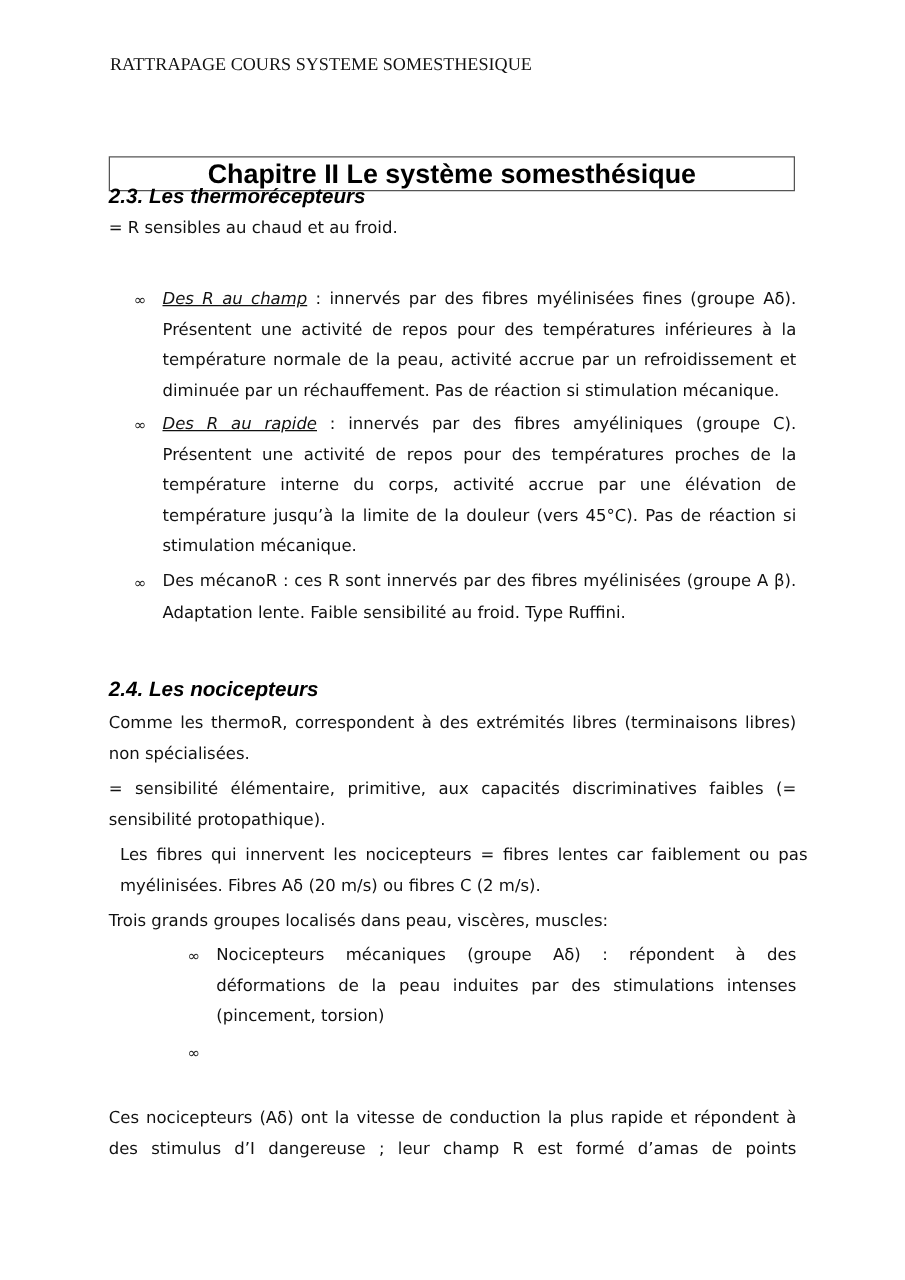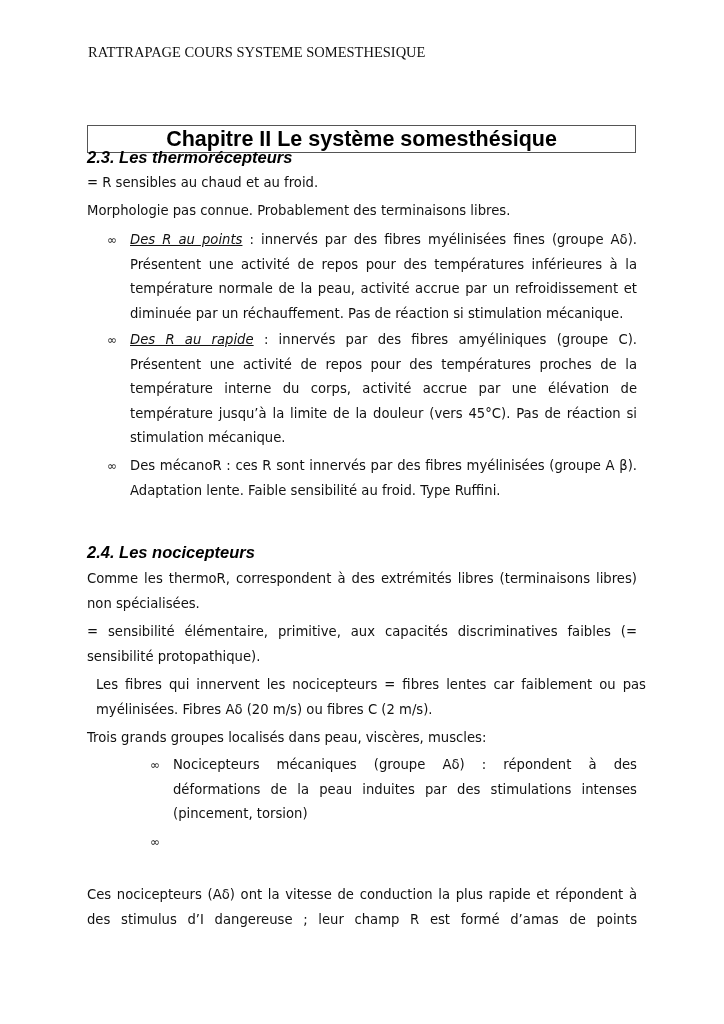--- a/index.html
+++ b/index.html
@@ -24,25 +24,24 @@
     <div>RATTRAPAGE COURS SYSTEME SOMESTHESIQUE</div>
   </div>
 
   <div class="title-box">
     <span>Chapitre II  Le système somesthésique</span>
   </div>
 
   <div class="h2" style="top:147px;">2.3. Les thermorécepteurs</div>
 
   <div class="p" style="left:87px; top:171px; width:550px;">= R sensibles au chaud et au froid.</div>
-  <div class="p" style="left:87px; top:199px; width:550px;">Morphologie pas connue. Probablement des terminaisons libres.</div>
 
   <div class="bullet" style="left:107px; top:228px;">∞</div>
   <div class="p" style="left:130px; top:228px; width:507px;">
-    <span class="u">Des R au points</span><span class="txt"> : innervés par des fibres myélinisées fines (groupe Aδ). Présentent une activité de repos pour des températures inférieures à la température normale de la peau, activité accrue par un refroidissement et diminuée par un réchauffement. Pas de réaction si stimulation mécanique.</span>
+    <span class="u">Des R au champ</span><span class="txt"> : innervés par des fibres myélinisées fines (groupe Aδ). Présentent une activité de repos pour des températures inférieures à la température normale de la peau, activité accrue par un refroidissement et diminuée par un réchauffement. Pas de réaction si stimulation mécanique.</span>
   </div>
 
   <div class="bullet" style="left:107px; top:328px;">∞</div>
   <div class="p" style="left:130px; top:328px; width:507px;">
     <span class="u">Des R au rapide</span><span class="txt"> : innervés par des fibres amyéliniques (groupe C). Présentent une activité de repos pour des températures proches de la température interne du corps, activité accrue par une élévation de température jusqu’à la  limite de la douleur (vers 45°C). Pas de réaction si stimulation mécanique.</span>
   </div>
 
   <div class="bullet" style="left:107px; top:454px;">∞</div>
   <div class="p" style="left:130px; top:454px; width:507px;">Des mécanoR : ces R sont innervés par des fibres myélinisées (groupe A β). Adaptation lente. Faible sensibilité au froid. Type Ruffini.</div>
 

